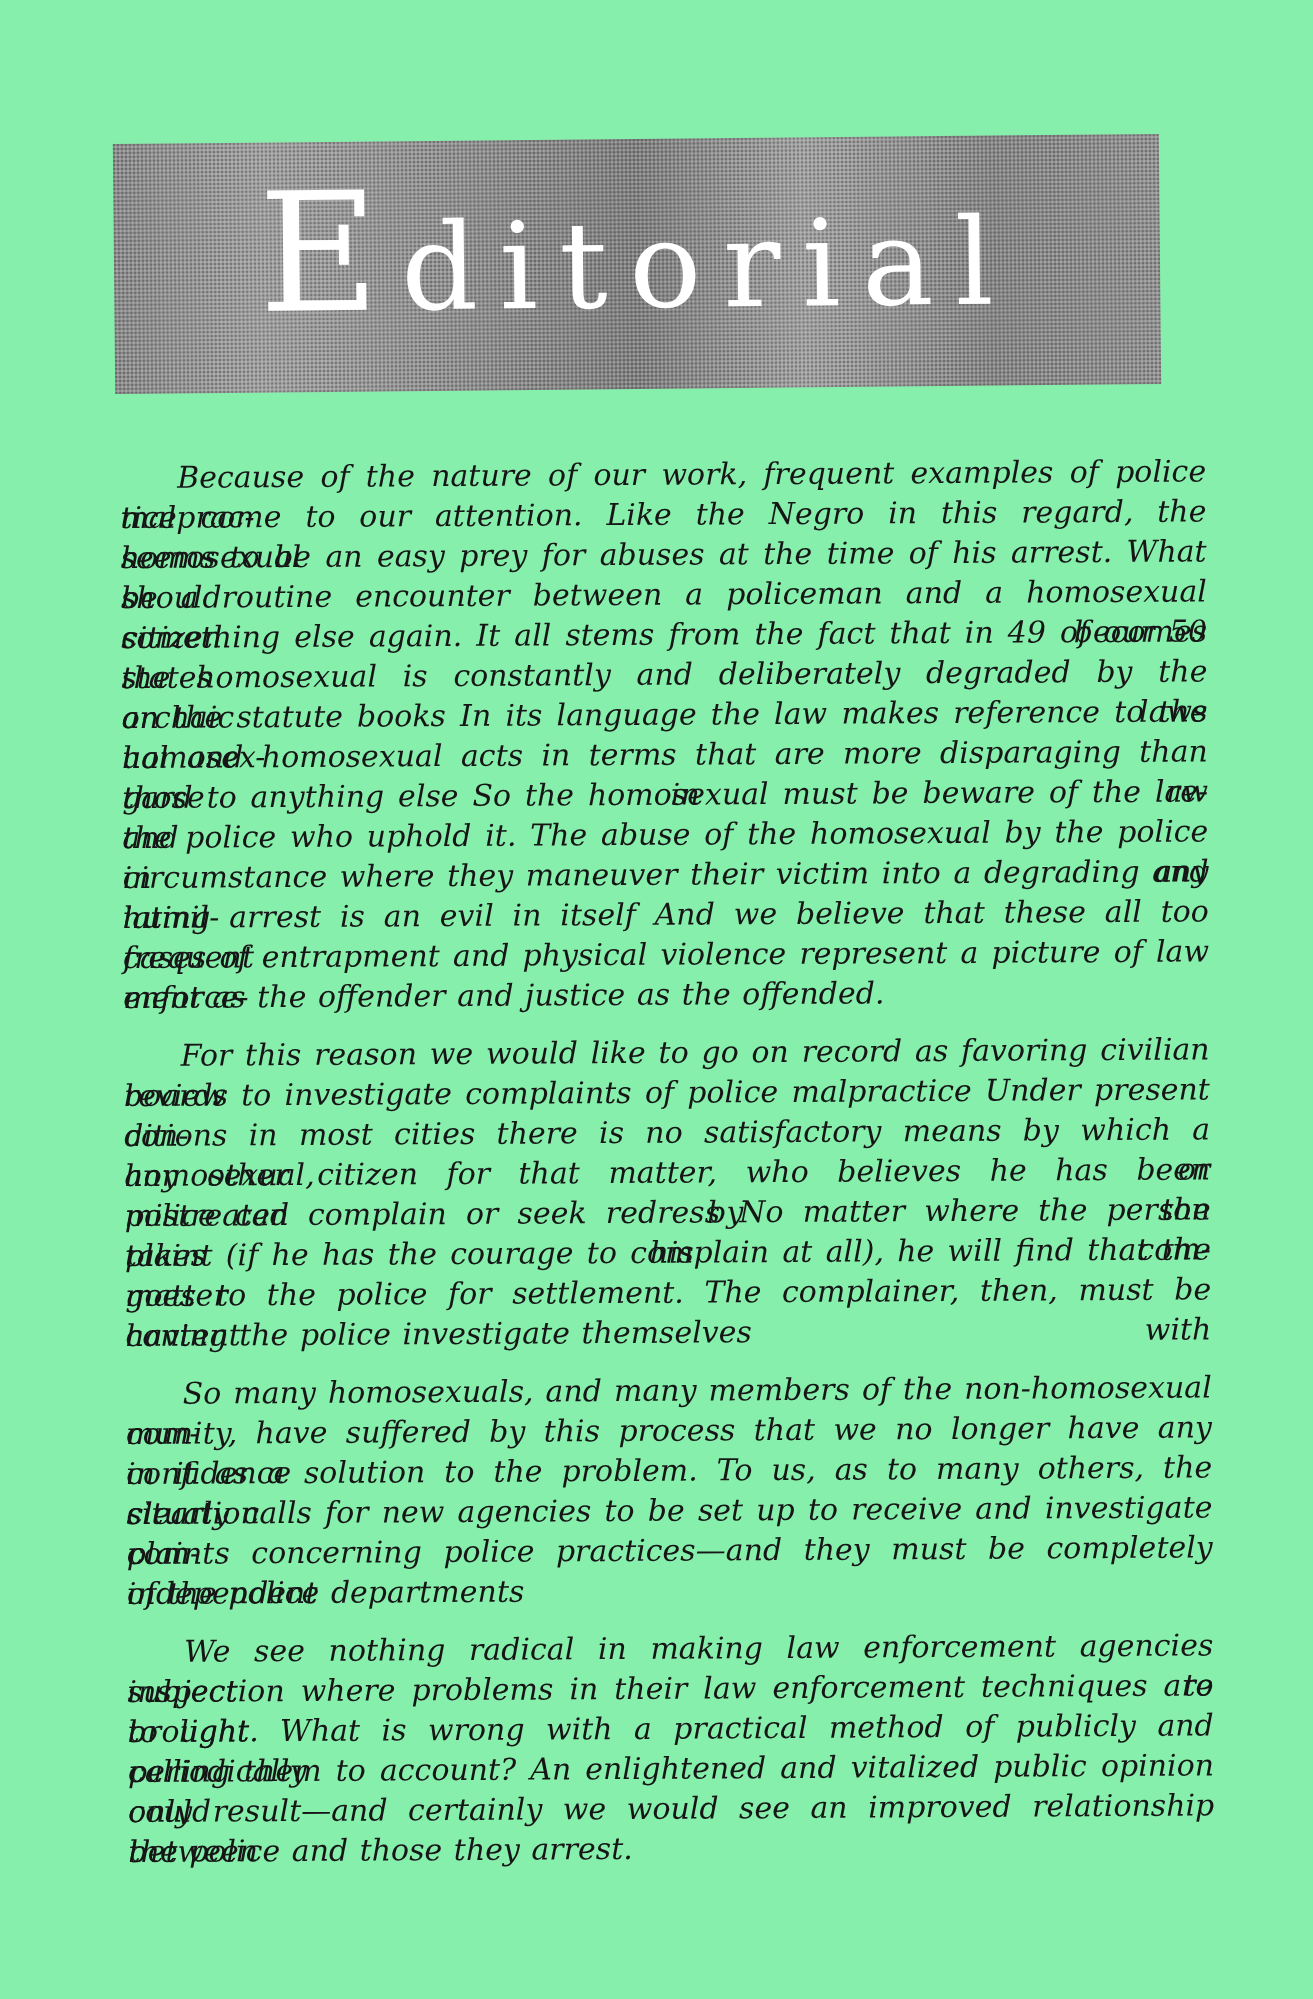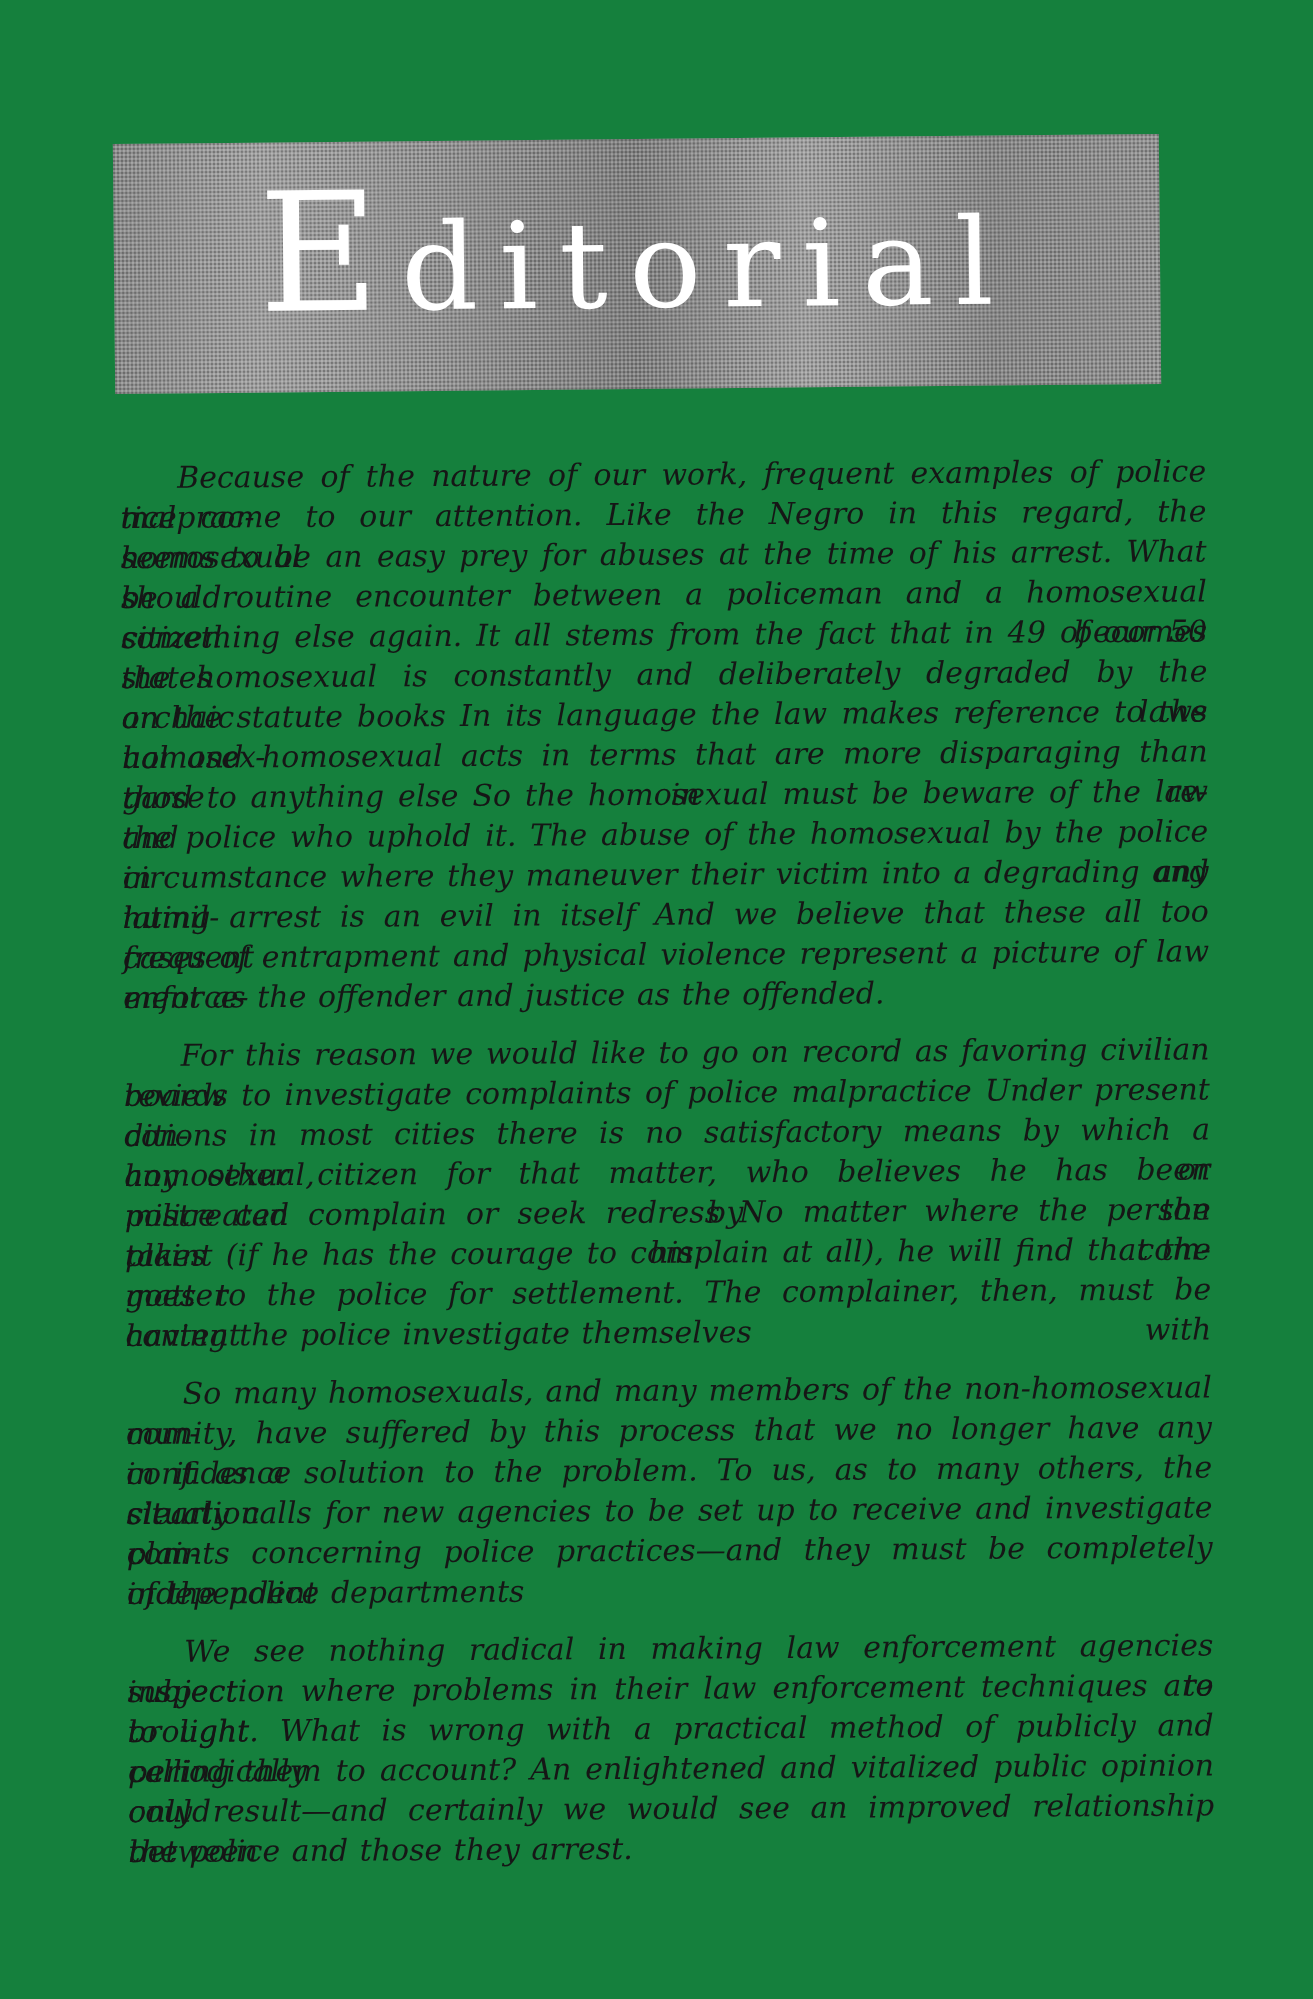--- a/index.html
+++ b/index.html
@@ -4,21 +4,21 @@
 <style>
   html, body {
     margin: 0;
     padding: 0;
     background: #ffffff;
   }
   .page {
     position: relative;
     width: 1313px;
     height: 1999px;
-    background: #15803d;
+    background: #86efac;
     overflow: hidden;
     font-family: "DejaVu Serif", "Liberation Serif", serif;
   }
 
   
   .banner {
     position: absolute;
     left: 114px;
     top: 139px;
     width: 1046px;

